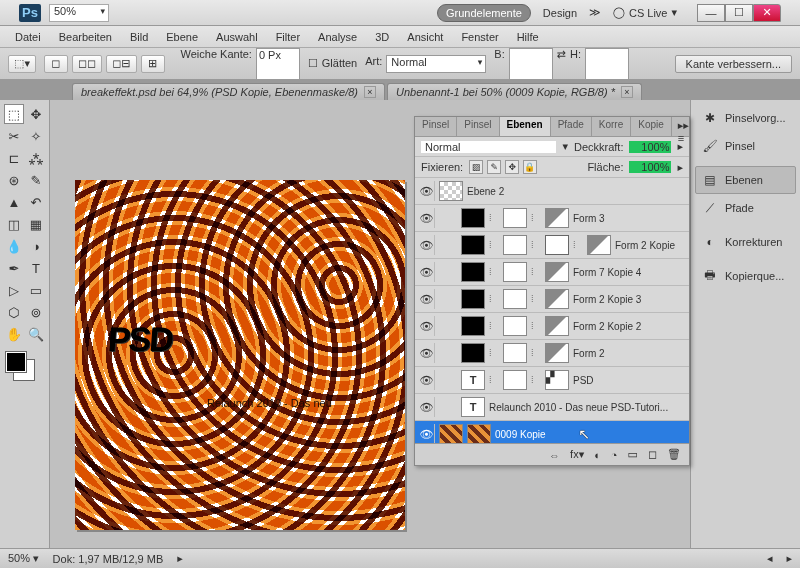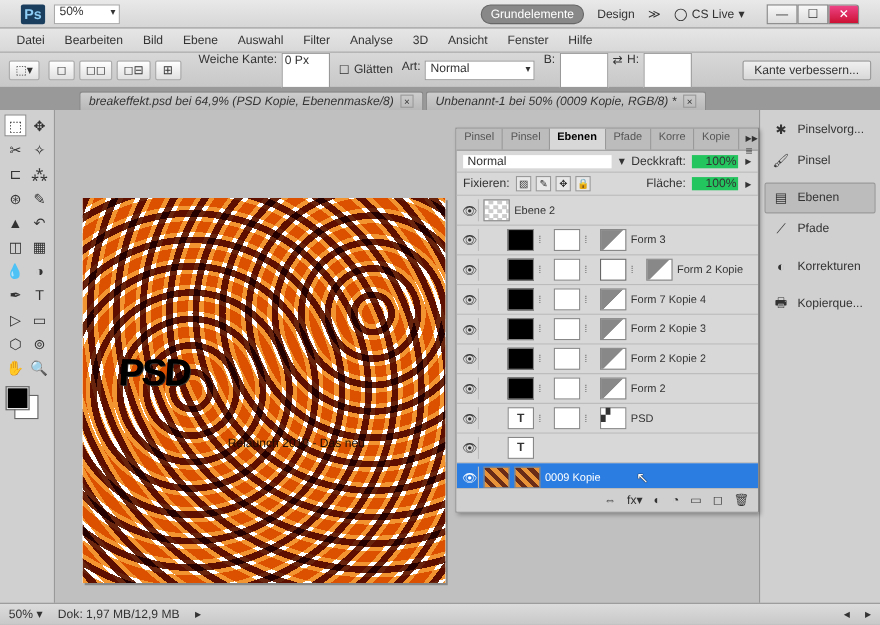--- a/index.html
+++ b/index.html
@@ -334,20 +334,21 @@
         <span class="link">⁞</span>
         <div class="thumb mask"></div>
         <span class="link">⁞</span>
         <div class="thumb" style="background:#fff">▞</div>
         <span class="lname" style="">PSD</span>
       </div>
       <div class="layer">
         <span class="eye">👁</span>
         <span class="indent"></span>
         <div class="thumb" style="background:#fff;text-align:center;font-weight:bold;line-height:18px">T</div>
+        <span class="lname" style="">Relaunch 2010 - Das neue PSD-Tutori...</span>
       </div>
       <div class="layer sel">
         <span class="eye">👁</span>
         <div class="thumb orange"></div>
         <div class="thumb orange"></div>
         <span class="lname bold" style="">0009 Kopie</span>
       </div>
     </div>
  <div class="lp-footer">
   <span>⇔</span>

